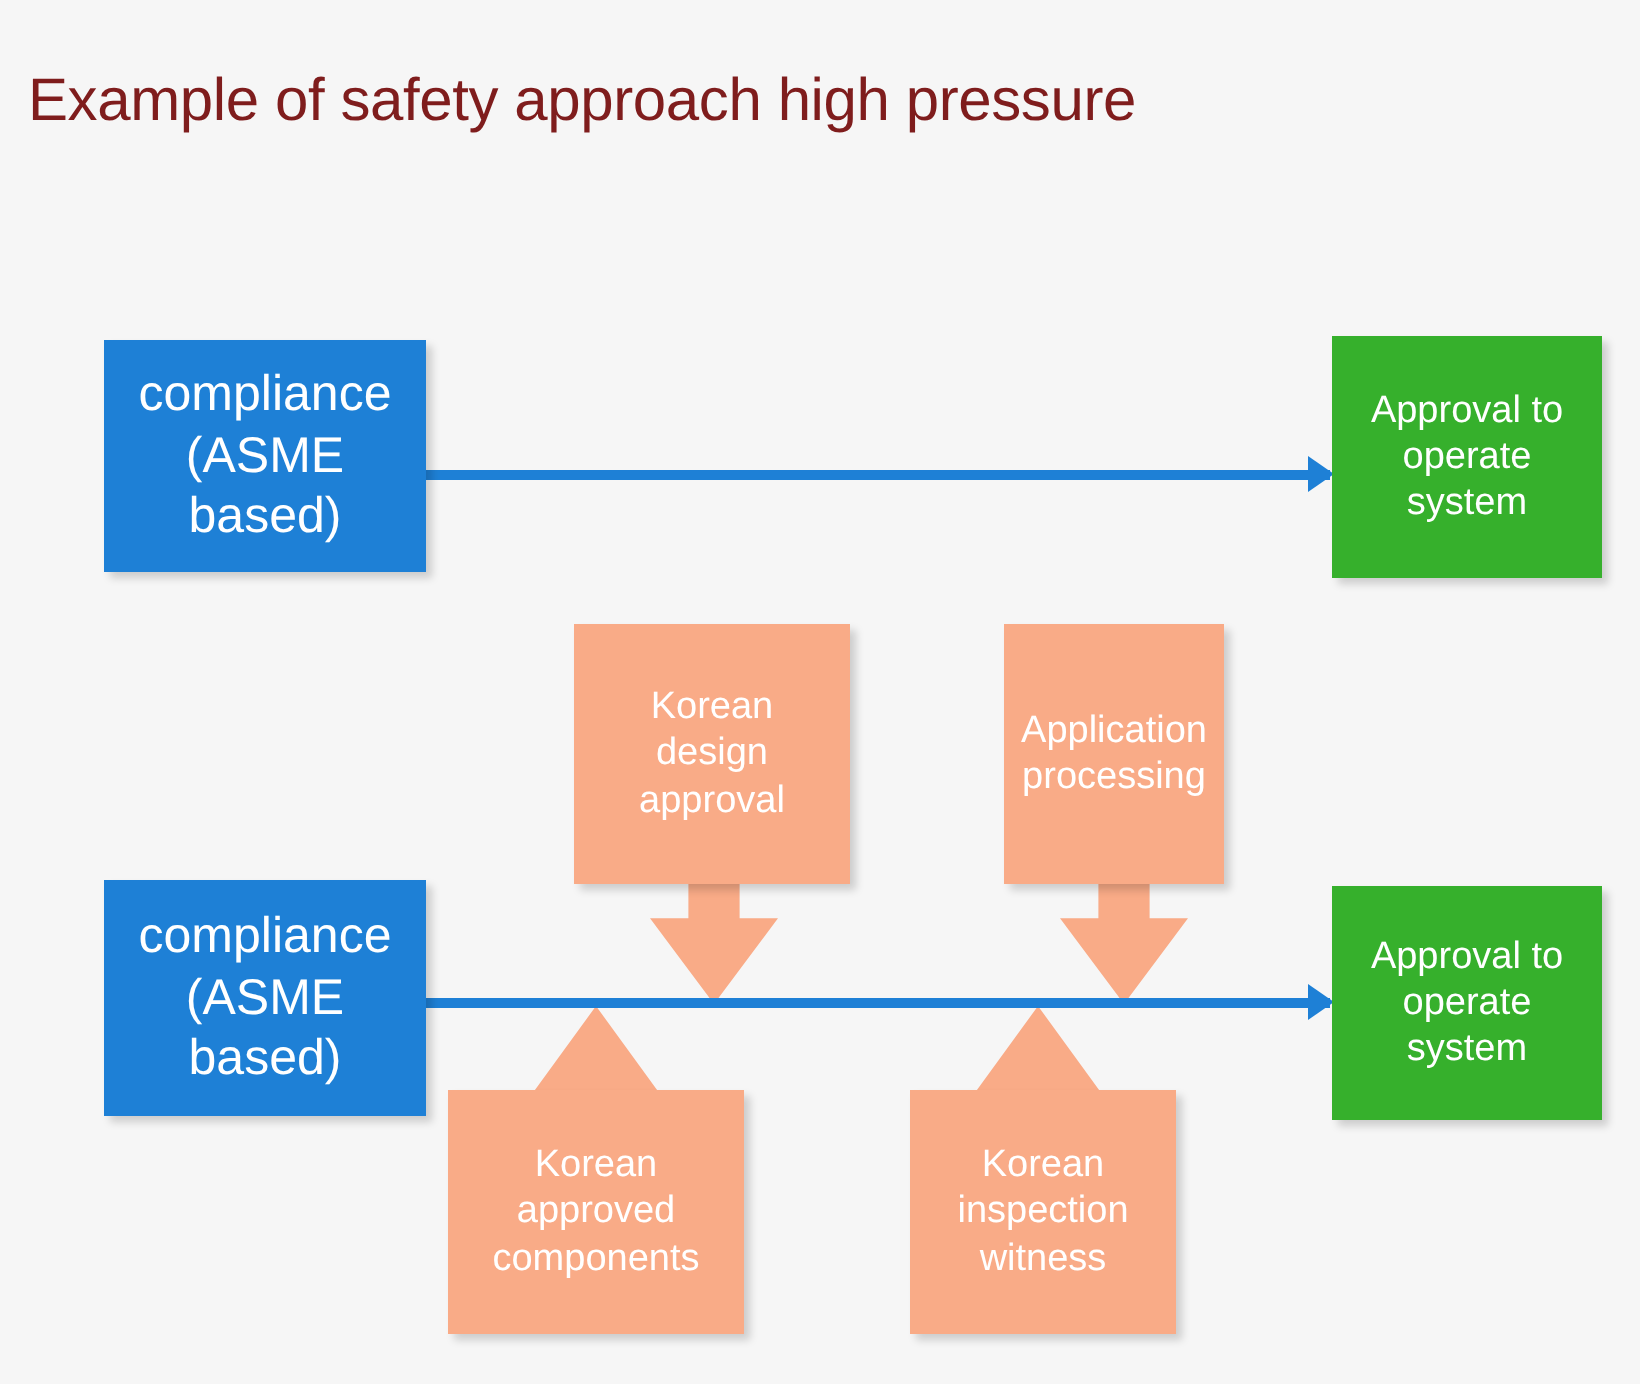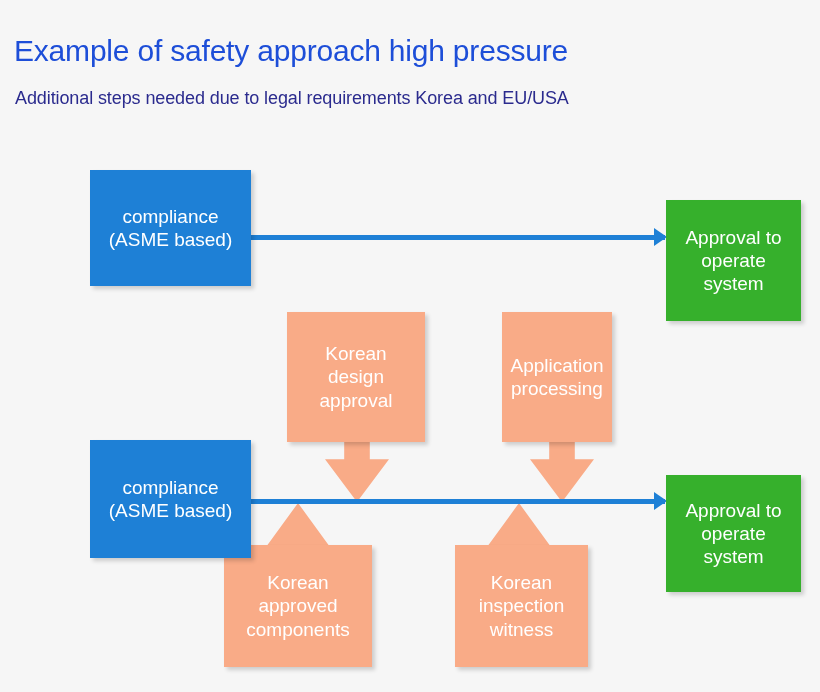--- a/index.html
+++ b/index.html
@@ -19,21 +19,21 @@
     height: 692px;
   }
 
   
   .title {
     position: absolute;
     left: 14px;
     top: 33px;
     font-size: 30px;
     line-height: 36px;
-    color: #1d4ed8;
+    color: #7f1d1d;
     white-space: nowrap;
     font-weight: normal;
     letter-spacing: -0.2px;
   }
   .subtitle {
     position: absolute;
     left: 15px;
     top: 86px;
     font-size: 18px;
     line-height: 24px;
@@ -52,22 +52,22 @@
     justify-content: center;
     text-align: center;
     color: #ffffff;
     box-shadow: 3px 3px 4px rgba(0,0,0,0.17);
   }
   .box .label {
     display: block;
     white-space: pre-line;
     line-height: 1.22;
   }
-  .box-blue   { background: #1e80d6; font-size: 19px; margin-left: 38px; }
-  .box-green  { background: #36b02c; font-size: 19px; margin-top: 32px; }
+  .box-blue   { background: #1e80d6; font-size: 25px; }
+  .box-green  { background: #36b02c; font-size: 19px; }
   .box-salmon { background: #f9ab87; font-size: 19px; }
 
   
   .conn-line {
     position: absolute;
     background: #1e80d6;
     height: 5px;
   }
   .conn-head {
     position: absolute;
@@ -89,21 +89,20 @@
   .arrow-up {
     clip-path: polygon(50% 0%, 100% 44%, 70% 44%, 70% 100%, 30% 100%, 30% 44%, 0% 44%);
   }
 </style>
 </head>
 <body>
 
 <div id="stage">
 
   <div class="title">Example of safety approach high pressure</div>
-  <div class="subtitle">Additional steps needed due to legal requirements Korea and EU/USA</div>
 
   <div class="conn-line" style="left:211px; top:235px; width:454px;"></div>
   <div class="conn-head" style="left:654px; top:228px;"></div>
 
   <div class="box box-blue" style="left:52px; top:170px; width:161px; height:116px;">
     <span class="label">compliance
 (ASME based)</span>
   </div>
 
   <div class="box box-green" style="left:666px; top:168px; width:135px; height:121px;">

